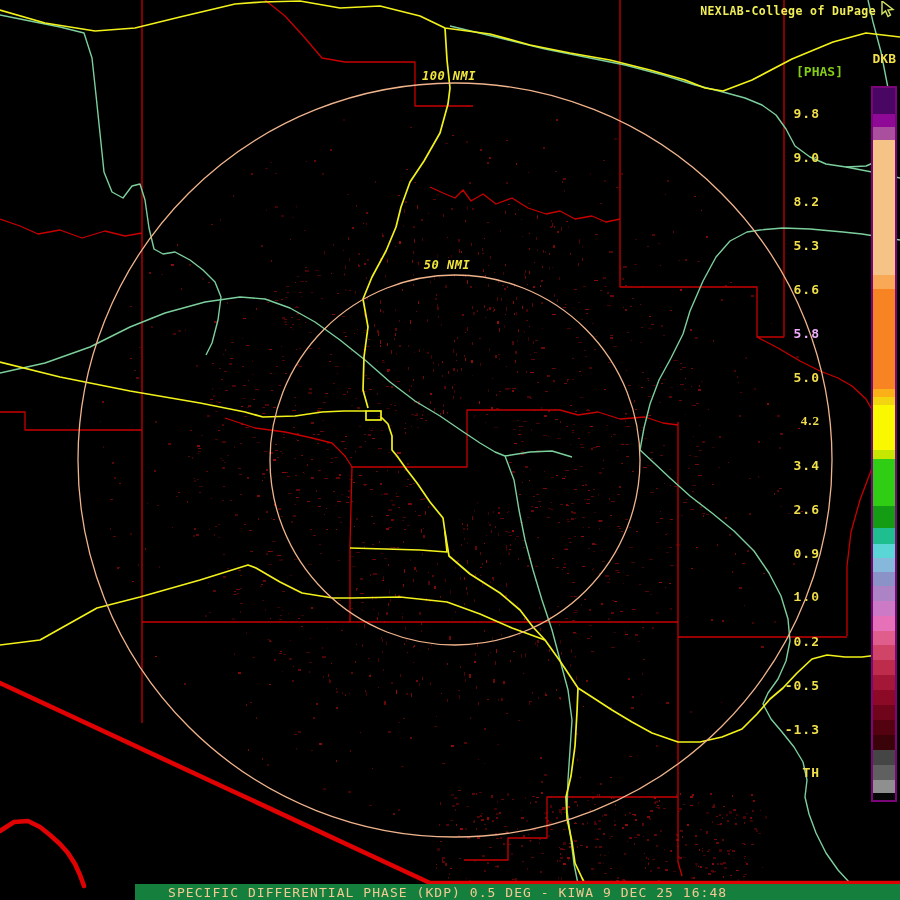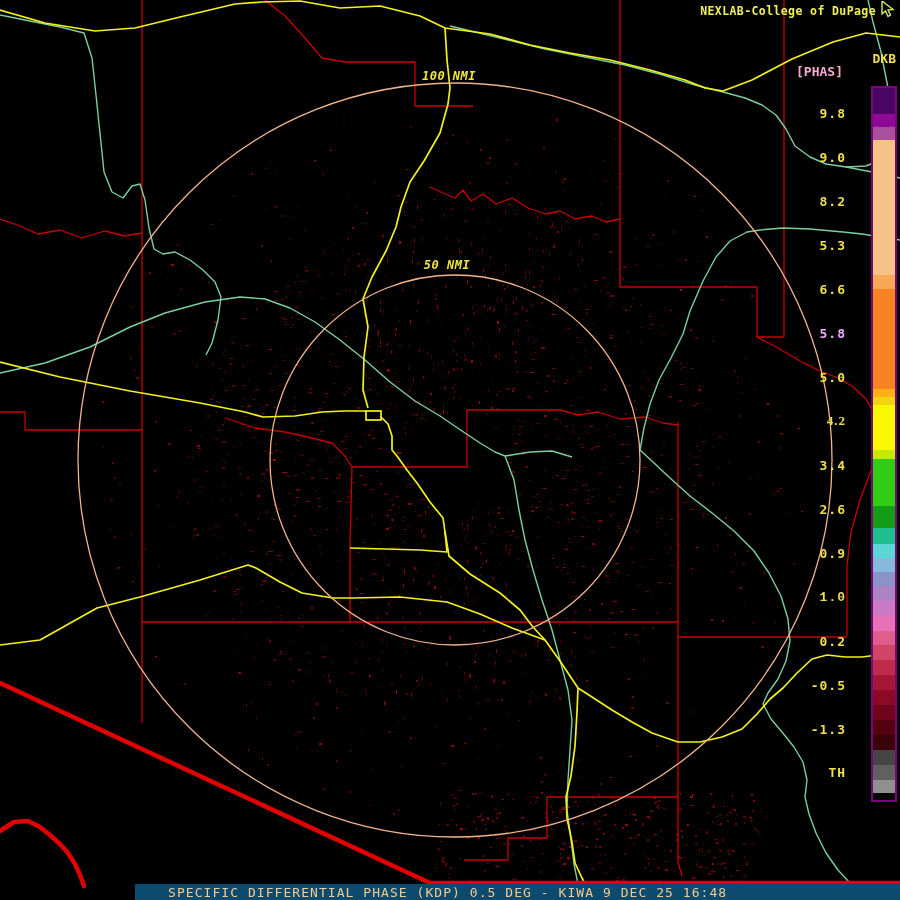--- a/index.html
+++ b/index.html
@@ -9,21 +9,21 @@
   }
   #map{position:absolute;left:0;top:0;}
   .brand{
     position:absolute;top:4px;right:24px;
     font:bold 11.5px "DejaVu Sans Mono",monospace;letter-spacing:.4px;
     white-space:nowrap;z-index:5;
   }
   .cursor-glyph{position:absolute;top:1px;right:3px;z-index:6;}
   .cb-wrap{position:absolute;z-index:4;border:2px solid;}
   .cb-seg{width:100%;}
-  .cb-ticks{position:absolute;left:786px;top:0;width:80px;height:900px;z-index:4;pointer-events:none;}
+  .cb-ticks{position:absolute;left:760px;top:0;width:80px;height:900px;z-index:4;pointer-events:none;}
   .cb-tick{
     position:absolute;right:20px;transform:translateY(-50%);
     font:bold 13px "DejaVu Sans Mono",monospace;letter-spacing:1px;white-space:nowrap;
   }
   .cb-unit{
     position:absolute;top:51px;right:4px;z-index:5;
     font:bold 13px "DejaVu Sans Mono",monospace;
   }
   .cb-phase{
     position:absolute;top:64px;right:57px;z-index:5;
@@ -2019,21 +2019,21 @@
         <text x="447" y="269" text-anchor="middle" fill="#F2E63C" style="font:italic bold 12px 'DejaVu Sans Mono',monospace;letter-spacing:.5px;paint-order:stroke;stroke:#000;stroke-width:4px;">50 NMI</text>
       </g>
     </svg>
 
   <div class="brand" style="color: rgb(240, 238, 88); margin-left: 21px;">NEXLAB-College of DuPage</div>
   <svg class="cursor-glyph" width="18" height="18">
     <polygon id="cursorPoly" points="3,0 3,13 6.5,10 9,15.5 11.5,14 9,9 14,8.5" fill="#000" stroke-width="1.4" stroke="#D6E464"></polygon>
   </svg>
 
   <div class="cb-unit" style="color: rgb(240, 222, 76);">DKB</div>
-  <div class="cb-phase" style="color: #f9a8d4;">[PHAS]</div>
+  <div class="cb-phase" style="color: #84cc16;">[PHAS]</div>
   <div class="cb-wrap" id="cbWrap" style="left: 871px; top: 86px; width: 22px; border-color: rgb(122, 6, 122);">
       <div class="cb-seg" style="height: 26px; background: rgb(74, 6, 99);"></div>
       <div class="cb-seg" style="height: 13px; background: rgb(142, 9, 150);"></div>
       <div class="cb-seg" style="height: 13px; background: rgb(170, 78, 158);"></div>
       <div class="cb-seg" style="height: 135px; background: rgb(246, 195, 134);"></div>
       <div class="cb-seg" style="height: 14px; background: rgb(249, 168, 85);"></div>
       <div class="cb-seg" style="height: 100px; background: rgb(247, 131, 34);"></div>
       <div class="cb-seg" style="height: 8px; background: rgb(251, 176, 24);"></div>
       <div class="cb-seg" style="height: 8px; background: rgb(242, 212, 17);"></div>
       <div class="cb-seg" style="height: 45px; background: rgb(250, 248, 0);"></div>
@@ -2072,16 +2072,16 @@
       <div class="cb-tick" style="top: 465px; color: rgb(240, 222, 76);">3.4</div>
       <div class="cb-tick" style="top: 509px; color: rgb(240, 222, 76);">2.6</div>
       <div class="cb-tick" style="top: 553px; color: rgb(240, 222, 76);">0.9</div>
       <div class="cb-tick" style="top: 597px; color: rgb(240, 222, 76); font-family: Liberation Mono, monospace;">1.0</div>
       <div class="cb-tick" style="top: 641px; color: rgb(240, 222, 76);">0.2</div>
       <div class="cb-tick" style="top: 685px; color: rgb(240, 222, 76);">-0.5</div>
       <div class="cb-tick" style="top: 729px; color: rgb(240, 222, 76);">-1.3</div>
       <div class="cb-tick" style="top: 773px; color: rgb(240, 222, 76); font-family: Liberation Mono, monospace;">TH</div>
     </div>
 
-  <div class="caption-bar" id="captionBar" style="background: #0c4a6e;">
+  <div class="caption-bar" id="captionBar" style="background: #15803d;">
     <div class="caption-text" style="color: rgb(242, 202, 146);">SPECIFIC DIFFERENTIAL PHASE (KDP) 0.5 DEG - KIWA 9 DEC 25 16:48</div>
   </div>
 </div>
 
 </body></html>

